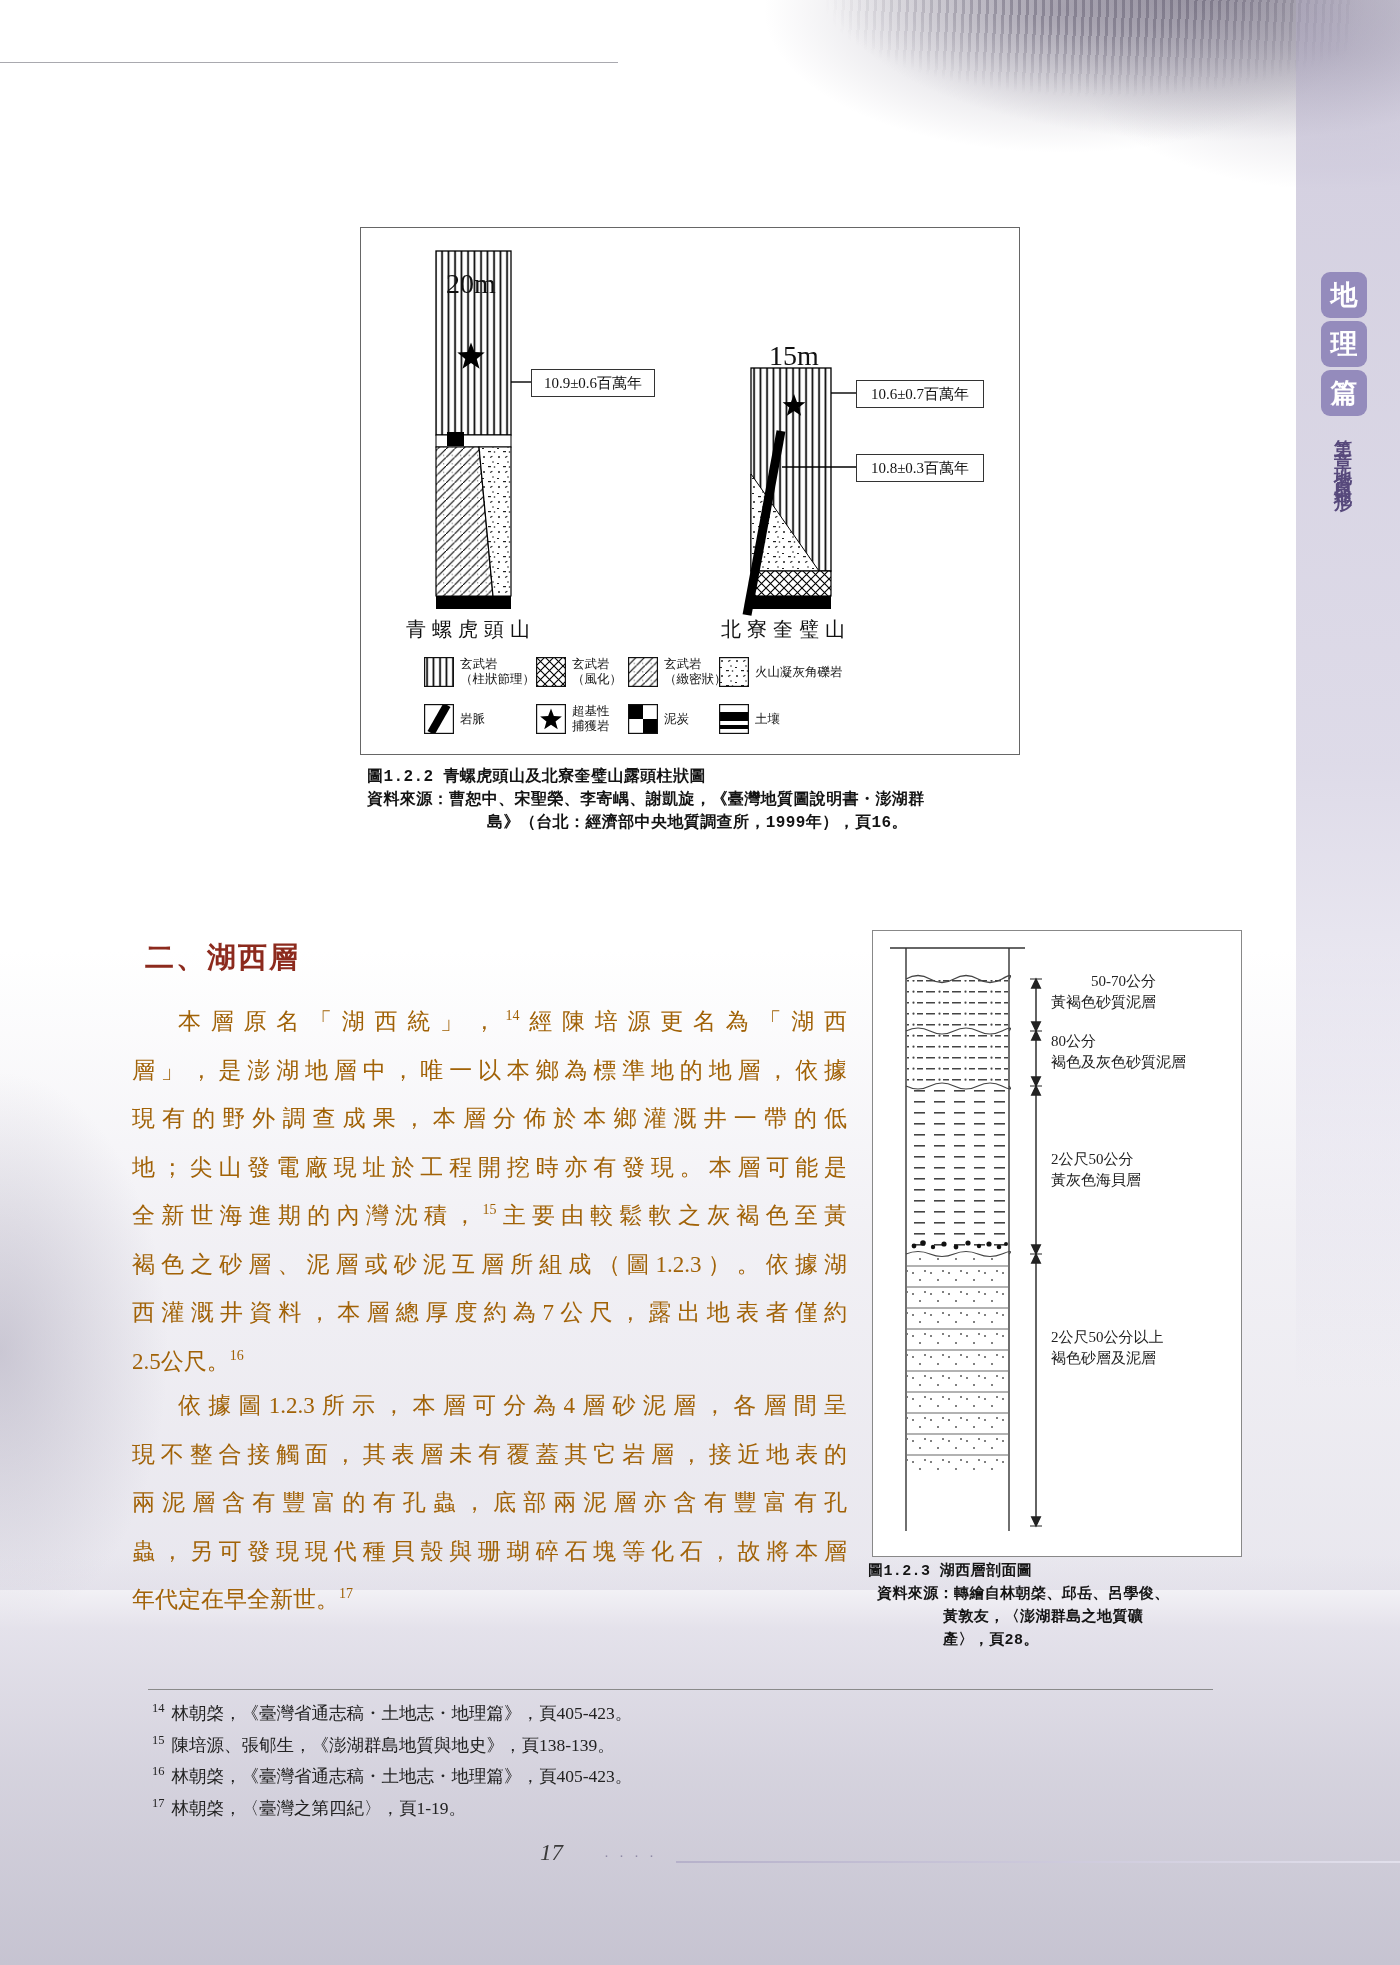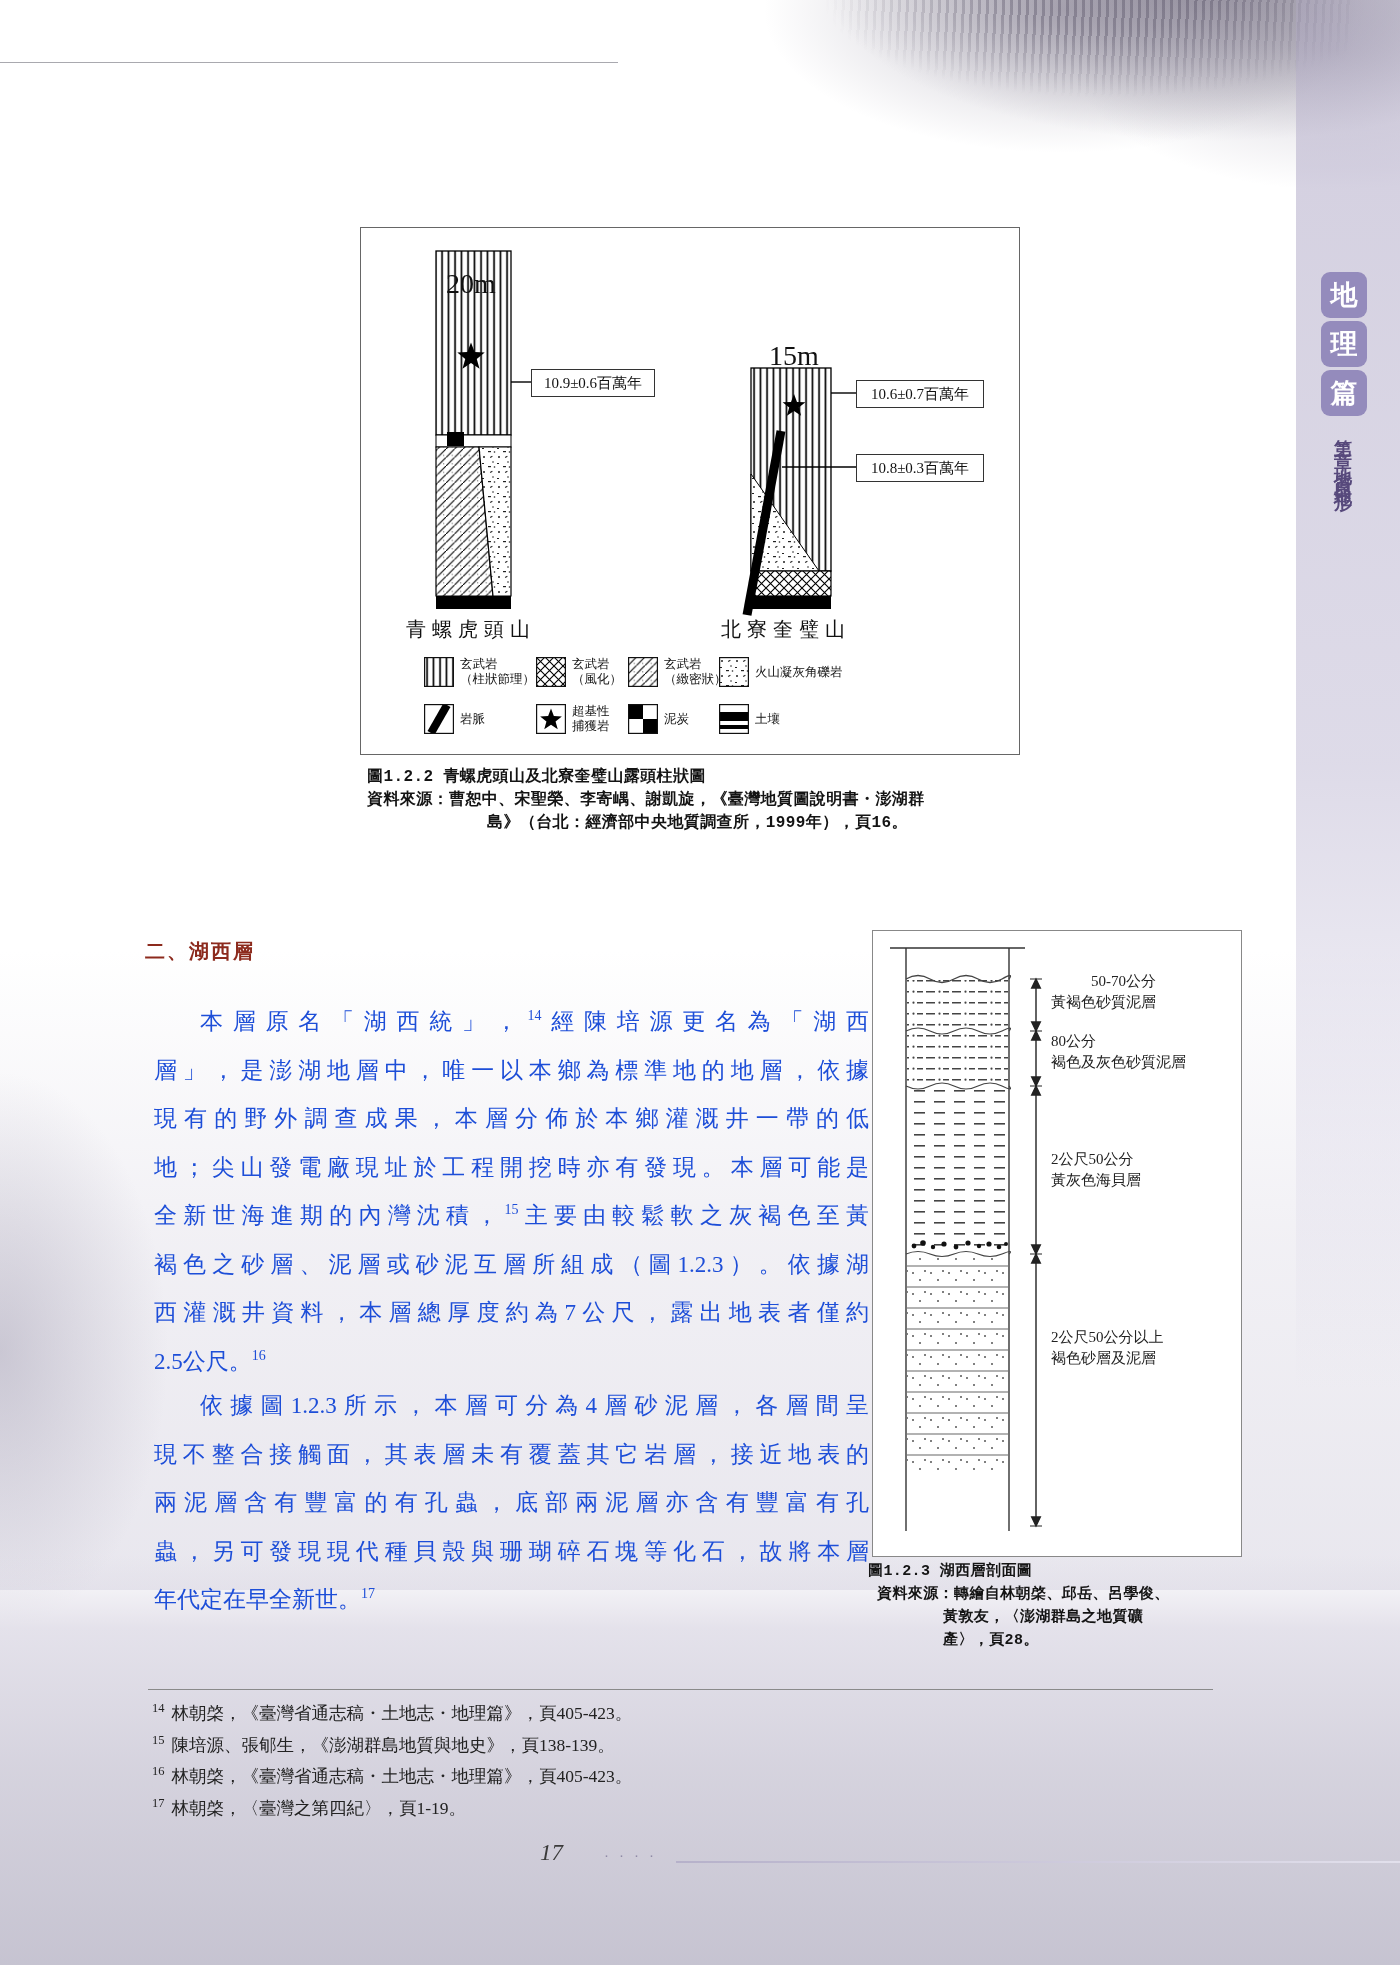--- a/index.html
+++ b/index.html
@@ -42,24 +42,24 @@
     letter-spacing:6px;text-align:center;width:150px;color:#111;}
   .lg-item{position:absolute;display:flex;align-items:center;gap:6px;}
   .lg-label{font-family:"Liberation Serif","DejaVu Serif",serif;font-size:12.5px;line-height:15px;
     white-space:pre-line;color:#111;}
   
   .caption{position:absolute;z-index:6;font-weight:bold;color:#141414;letter-spacing:.4px;}
   .cap122{left:367px;top:766px;font-size:16px;line-height:23px;}
   .cap123{left:868px;top:1560px;font-size:15px;line-height:23px;}
   .caption .cline{white-space:nowrap;font-family:Liberation Mono, monospace;}
   
-  .sec-heading{position:absolute;left:145px;top:938px;z-index:6;font-size:20px;font-weight:bold;
+  .sec-heading{position:absolute;left:145px;top:938px;z-index:6;font-size:29px;font-weight:bold;
     letter-spacing:2px;}
-  .para{position:absolute;left:154px;width:715px;z-index:6;
-    font-family:"Liberation Serif","DejaVu Serif",serif;font-size:23px;color:#1d4ed8;}
+  .para{position:absolute;left:132px;width:715px;z-index:6;
+    font-family:"Liberation Serif","DejaVu Serif",serif;font-size:23px;color:#a16207;}
   .para1{top:998px;} .para2{top:1382px;}
   .pline{height:48.5px;line-height:48.5px;text-align:justify;text-align-last:justify;}
   .pline.first{text-indent:46px;}
   .pline.nojust{text-align-last:left;}
   .pline sup{font-size:14px;line-height:0;}
   
   .fig123{position:absolute;left:872px;top:930px;width:368px;height:625px;background:#fff;
     border:1px solid #888;z-index:5;}
   .layer-label{position:absolute;left:178px;font-family:"Liberation Serif","DejaVu Serif",serif;
     font-size:15px;line-height:21px;color:#222;white-space:nowrap;}

